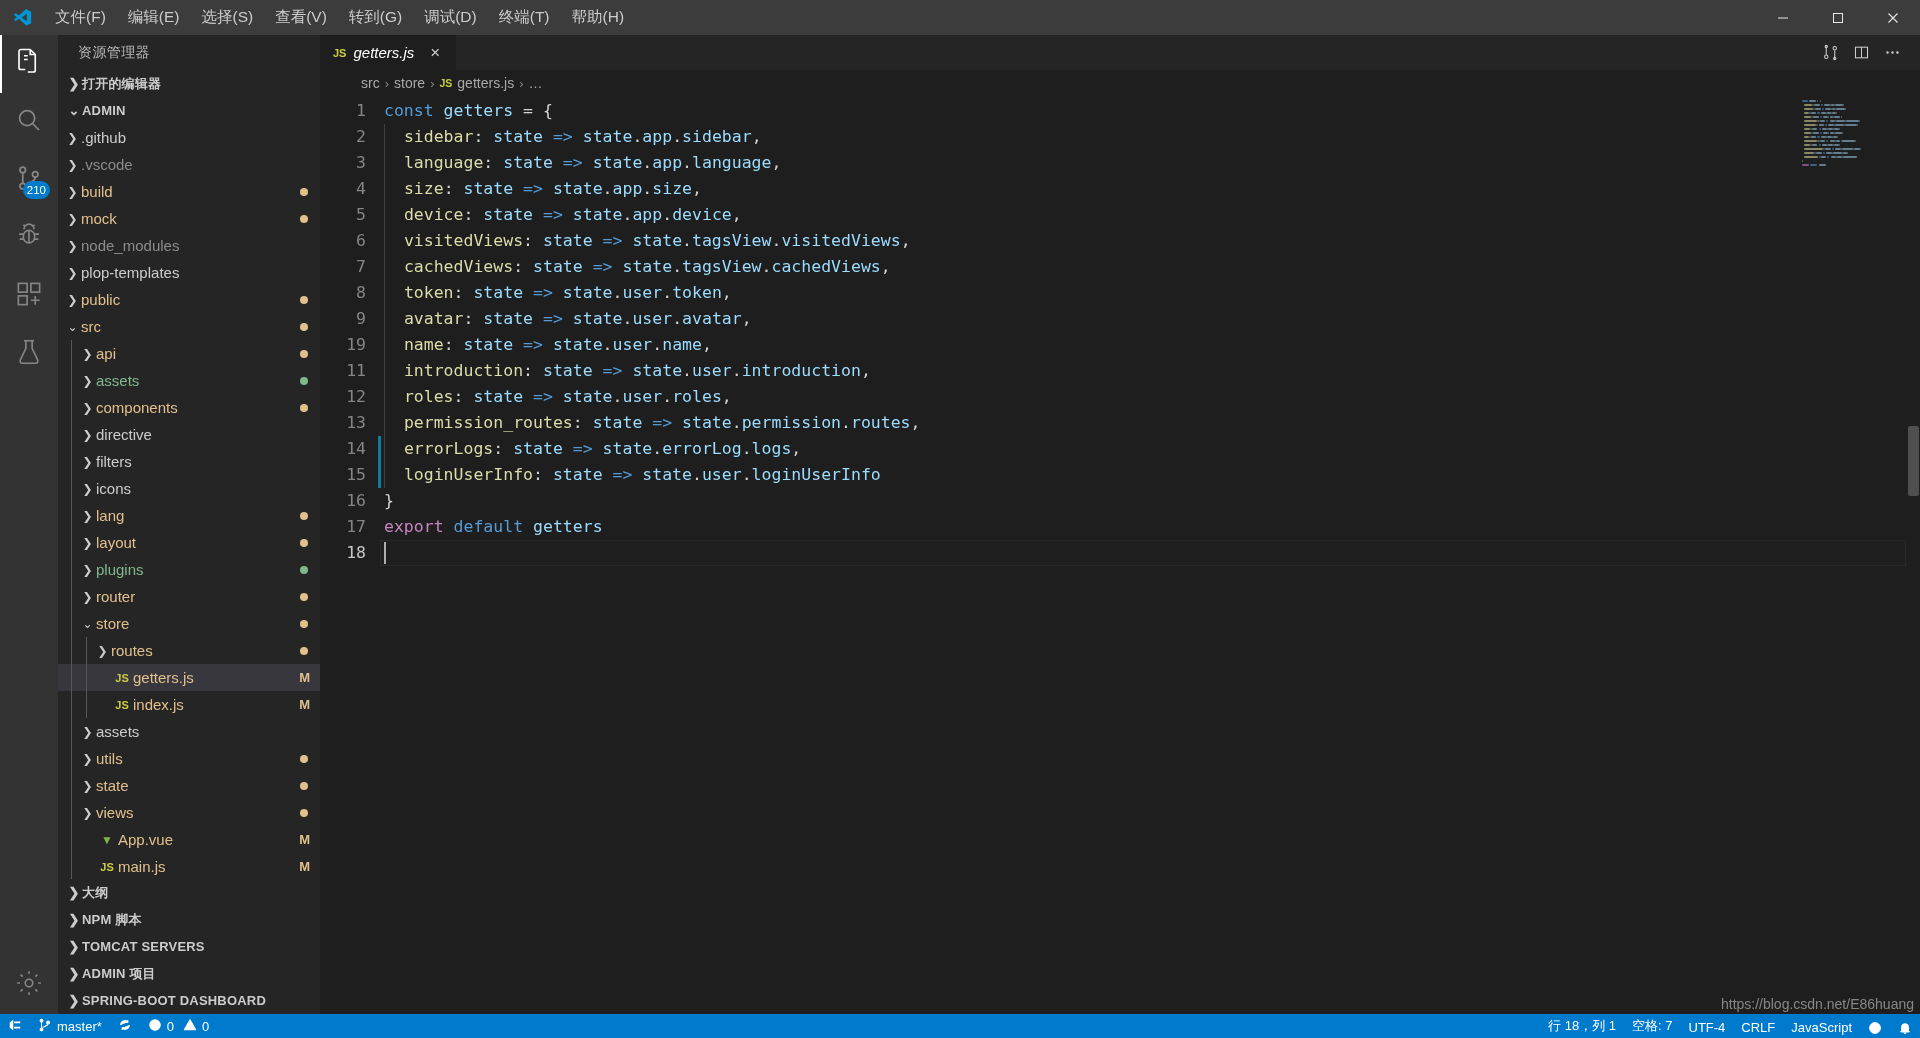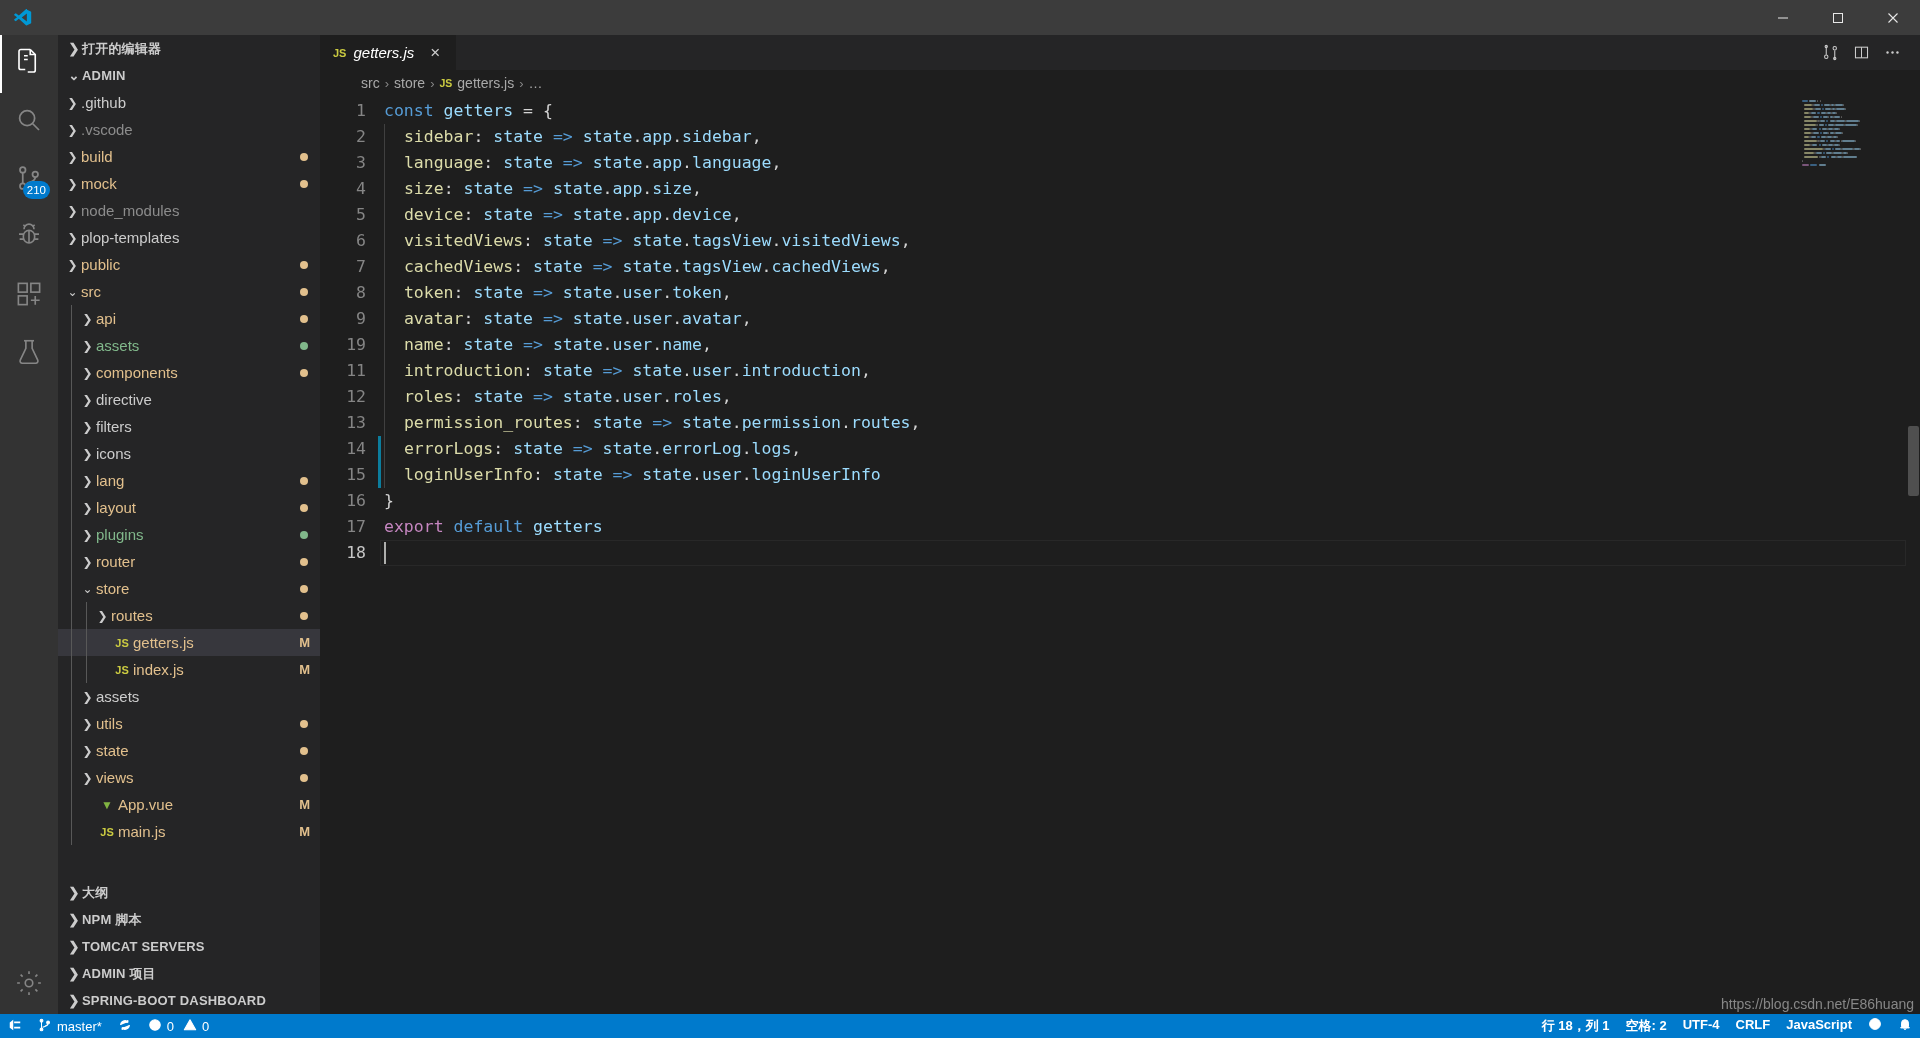--- a/index.html
+++ b/index.html
@@ -174,38 +174,48 @@
 
   
   .statusbar {
     height: 24px; flex: 0 0 24px; background: #007acc; display: flex; align-items: center;
     color: #ffffff; font-size: 13px;
   }
   .sb-item {
     display: flex; align-items: center; gap: 5px; padding: 0 8px; height: 100%; cursor: pointer;
     white-space: nowrap;
   }
-  .sb-right { margin-left: auto; display: flex; align-items: flex-start; font-weight: bold; }
+  .sb-right { margin-left: auto; display: flex; align-items: flex-end; }
   .sb-item svg { width: 14px; height: 14px; fill: #ffffff; }
 
   .watermark {
     position: absolute; right: 6px; bottom: 26px; color: #9a9a9a; font-size: 14px;
     font-family: "Liberation Sans", sans-serif; opacity: .85; pointer-events: none;
   }
 </style>
 </head>
 <body>
 
 <div id="app">
 
   <div class="titlebar">
     <div class="vscode-logo">
       <svg viewBox="0 0 24 24">
           <path d="M17.7 2.1 22.4 4.4c.4.2.6.6.6 1v13.2c0 .4-.2.8-.6 1l-4.7 2.3c-.5.2-1 .1-1.4-.2l-8.9-8.1-3.9 3-1.8-1.2c-.4-.3-.4-.9 0-1.2l3.4-2.6L1.7 9c-.4-.3-.4-.9 0-1.2L3.5 6.6l3.9 3 8.9-8.1c.4-.3.9-.4 1.4-.2zM17.5 6.8 11 12l6.5 5.2V6.8z" fill="#0098d4"></path>
         </svg>
+    </div>
+    <div class="menu">
+      <div class="menu-item">文件(F)</div>
+      <div class="menu-item">编辑(E)</div>
+      <div class="menu-item">选择(S)</div>
+      <div class="menu-item">查看(V)</div>
+      <div class="menu-item">转到(G)</div>
+      <div class="menu-item">调试(D)</div>
+      <div class="menu-item">终端(T)</div>
+      <div class="menu-item">帮助(H)</div>
     </div>
     <div class="win-controls">
       <div class="win-btn">
         <svg viewBox="0 0 12 12">
             <rect x="1" y="5.5" width="10" height="1" fill="currentColor"></rect>
           </svg>
       </div>
       <div class="win-btn">
         <svg viewBox="0 0 12 12">
             <rect x="1.5" y="1.5" width="9" height="9" fill="none" stroke="currentColor" stroke-width="1"></rect>
@@ -285,20 +295,21 @@
         <span>
           <svg viewBox="0 0 24 24" fill="none" stroke="currentColor" stroke-width="1.3">
             <circle cx="12" cy="12" r="3"></circle>
             <path d="M12 2.5v2.2M12 19.3v2.2M21.5 12h-2.2M4.7 12H2.5M18.7 5.3l-1.6 1.6M6.9 17.1l-1.6 1.6M18.7 18.7l-1.6-1.6M6.9 6.9 5.3 5.3"></path>
           </svg>
         </span>
       </div>
     </div>
 
     <div class="sidebar">
+      <div class="sidebar-title">资源管理器</div>
 
       <div class="section-header">
         <span class="twisty">❯</span>
         <span>打开的编辑器</span>
       </div>
 
       <div class="section-header">
         <span class="twisty">⌄</span>
         <span>ADMIN</span>
       </div>
@@ -756,21 +767,21 @@
         <svg viewBox="0 0 16 16" fill="none" stroke="#fff" stroke-width="1.2">
           <path d="M8 2 14.5 13.5h-13L8 2z" stroke-linejoin="round"></path>
             <path d="M8 6.5v3.2"></path>
         </svg>
       </span>
       <span>0</span>
     </div>
 
     <div class="sb-right">
       <div class="sb-item">行 18，列 1</div>
-      <div class="sb-item">空格: 2</div>
+      <div class="sb-item">空格: 7</div>
       <div class="sb-item">UTF-4</div>
       <div class="sb-item">CRLF</div>
       <div class="sb-item">JavaScript</div>
       <div class="sb-item">
         <svg viewBox="0 0 16 16" fill="none" stroke="#fff" stroke-width="1.1">
           <circle cx="8" cy="8" r="6.2"></circle>
             <circle cx="6" cy="6.5" r=".6" fill="#fff"></circle>
             <circle cx="10" cy="6.5" r=".6" fill="#fff"></circle>
           <path d="M5.5 10c1.5 1.5 3.5 1.5 5 0"></path>
         </svg>

